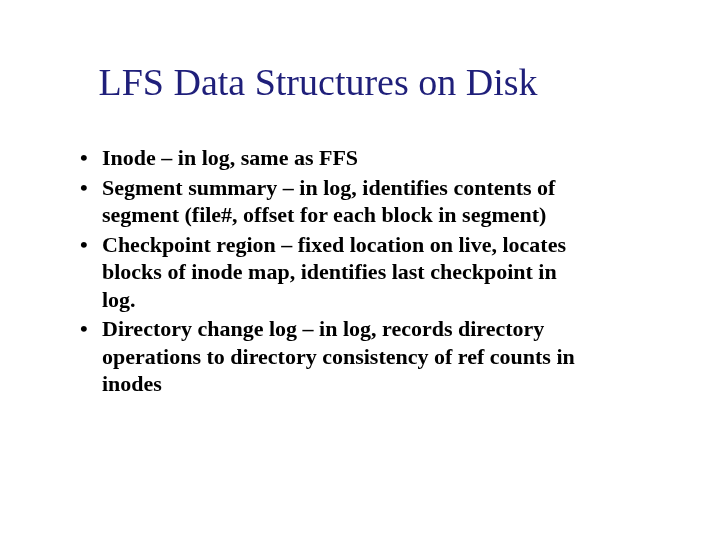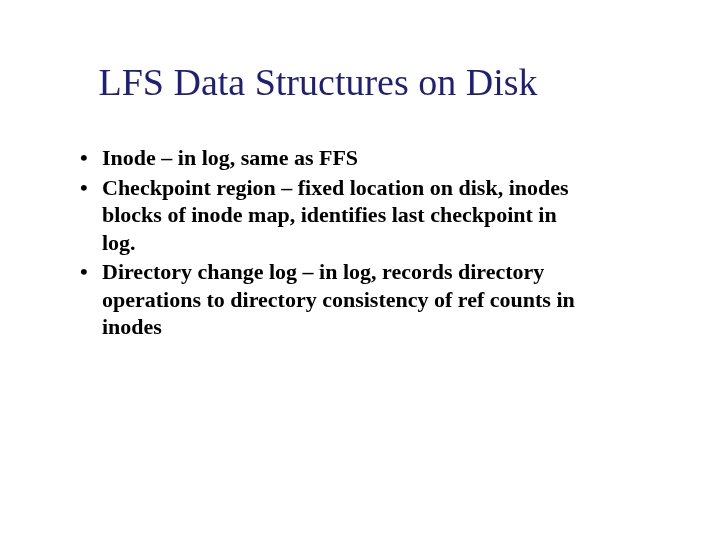--- a/index.html
+++ b/index.html
@@ -49,16 +49,17 @@
     color: #000000;
   }
 </style>
 </head>
 <body>
 
 <div class="slide">
   <h1 class="title">LFS Data Structures on Disk</h1>
   <ul class="bullets">
     <li>Inode – in log, same as FFS</li>
-    <li>Checkpoint region – fixed location on disk, inodes blocks of inode map, identifies last checkpoint in log.</li>
+    <li>Segment summary – in log, identifies contents of segment (file#, offset for each block in segment)</li>
+    <li>Checkpoint region – fixed location on live, locates blocks of inode map, identifies last checkpoint in log.</li>
     <li>Directory change log – in log, records directory operations to directory consistency of ref counts in inodes</li>
   </ul>
 </div>
 
 </body></html>

